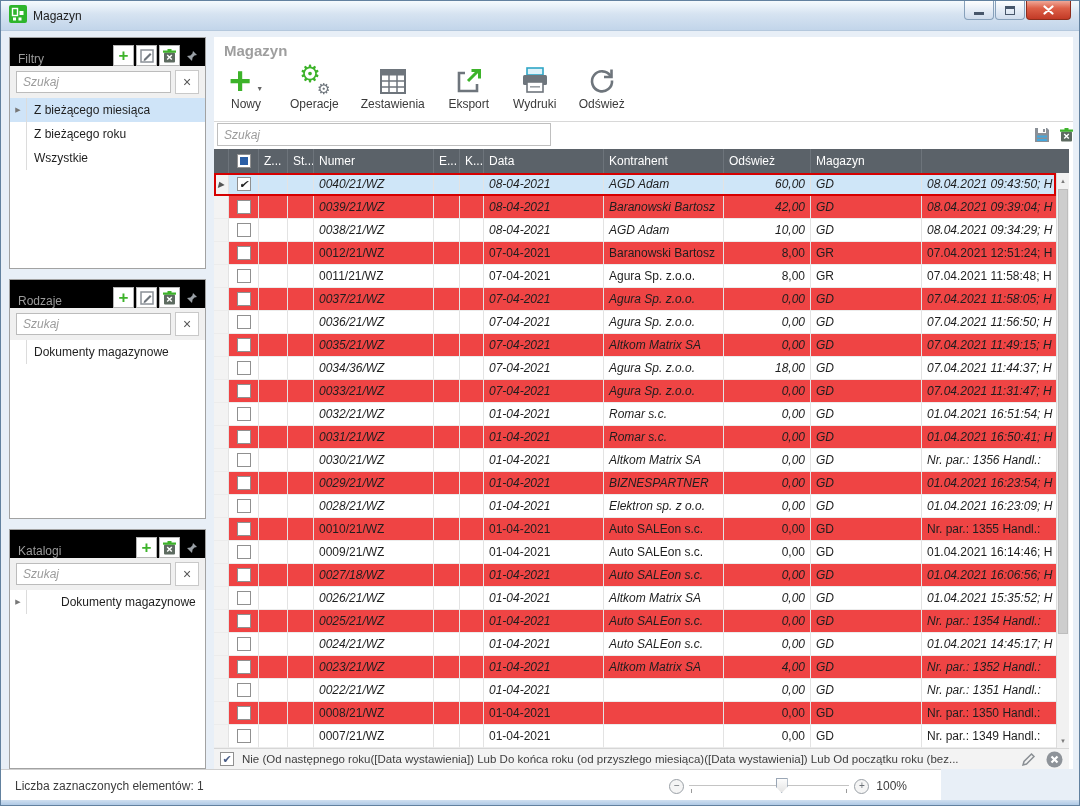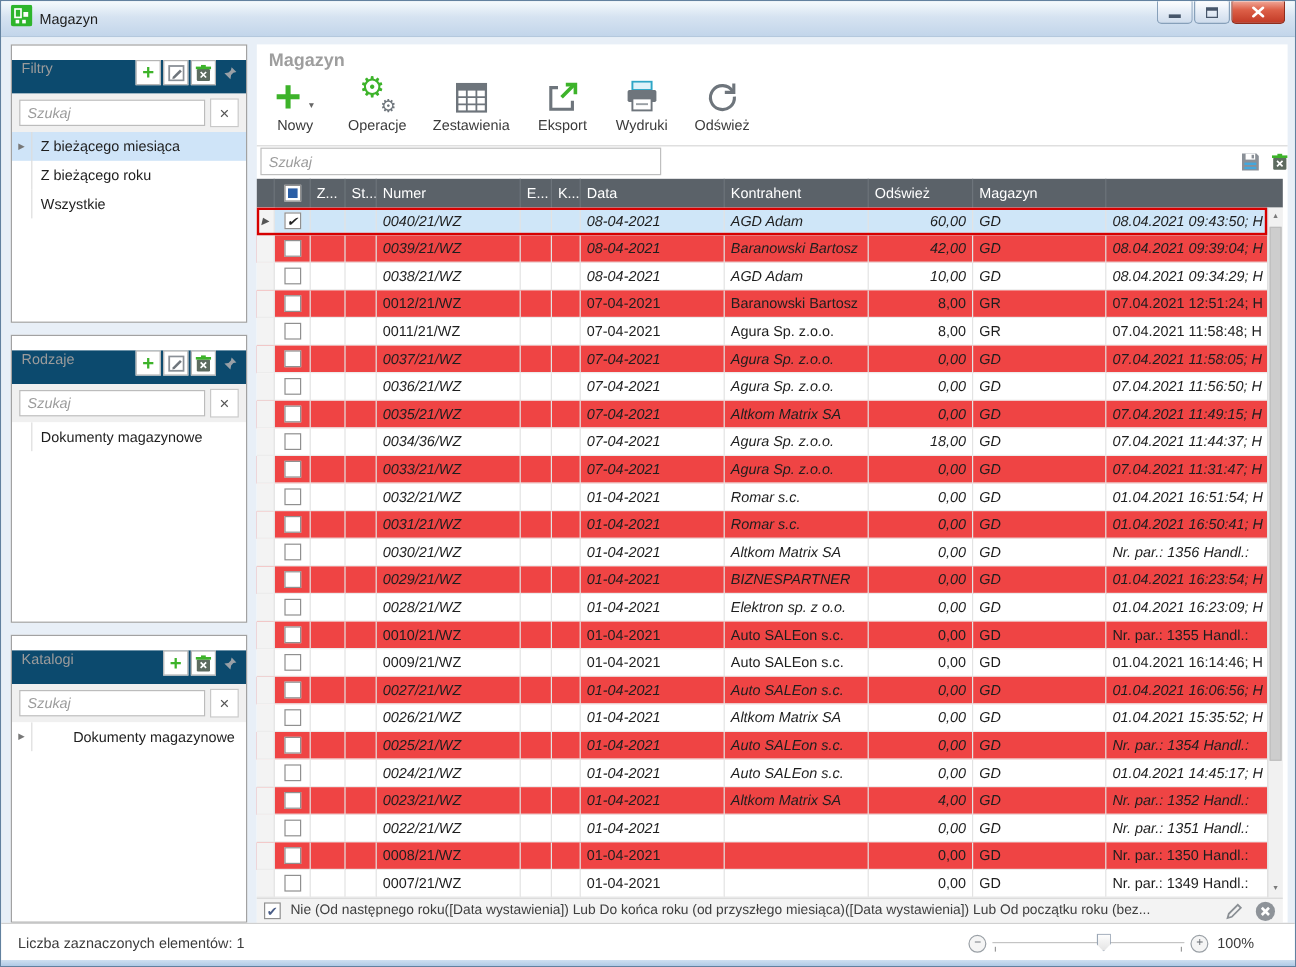--- a/index.html
+++ b/index.html
@@ -10,21 +10,21 @@
 .titlebar .title{font-size:12px;color:#1d1d1d;margin-left:6px;}
 .win-controls{position:absolute;right:8px;top:0;display:flex;}
 .wbtn{height:19px;border:1px solid #87a0ba;border-top:none;border-radius:0 0 4px 4px;display:flex;align-items:center;justify-content:center;margin-left:1px;background:linear-gradient(#fefefe,#e7eef7 45%,#cfdcec);cursor:default;}
 .wbtn.min,.wbtn.max{width:30px;}
 .wbtn.close{width:45px;background:linear-gradient(#f0a797,#dd6048 40%,#c23a26);border-color:#8e2d1c;}
 .min-glyph{width:10px;height:3px;background:#47566a;margin-top:7px;}
 .max-glyph{width:10px;height:9px;border:1px solid #47566a;border-top-width:3px;}
 
 .body{position:absolute;left:0;top:30px;width:1078px;height:738px;background:#e8eff7;}
 .panel{position:absolute;left:8px;width:197px;background:#fff;border:1px solid #a2a2a2;overflow:hidden;}
-.p-head{height:28px;background:#0c4a6e;display:flex;align-items:flex-start;padding:0 4px 0 8px;margin-top:12px;}
+.p-head{height:28px;background:#000000;display:flex;align-items:flex-end;padding:0 4px 0 8px;}
 .p-title{font-size:12px;color:#9b9b9b;flex:1;}
 .ibtn{width:21px;height:21px;background:#fff;border:1px solid #b5b5b5;display:flex;align-items:center;justify-content:center;margin-left:2px;cursor:default;}
 .plus{color:#3db32a;font-size:17px;font-weight:bold;line-height:1;}
 .pinbtn{width:18px;height:21px;display:flex;align-items:center;justify-content:center;margin-left:3px;}
 .p-search{height:32px;background:#f0f0f0;display:flex;align-items:center;padding:0 6px;gap:4px;}
 .p-search input{flex:1;height:22px;border:1px solid #bcbcbc;font-size:12px;padding:0 6px;color:#333;min-width:0;}
 input::placeholder{font-style:italic;color:#9c9c9c;}
 .xbtn{width:24px;height:24px;background:#fff;border:1px solid #c9c9c9;display:flex;align-items:center;justify-content:center;font-size:14px;color:#555;cursor:default;}
 .p-list{background:#fff;}
 .side-item{height:24px;display:flex;align-items:stretch;font-size:12px;color:#1e1e1e;}
@@ -73,21 +73,21 @@
 .rowarr{font-size:8px;color:#555;}
 .vscroll{position:absolute;left:842px;top:136px;width:13px;height:575px;background:#f1f1f1;border-left:1px solid #dcdcdc;}
 .sarrow{height:15px;display:flex;align-items:center;justify-content:center;font-size:6px;color:#7a7a7a;}
 .sarrow.down{position:absolute;bottom:0;left:0;right:0;}
 .sthumb{position:absolute;left:1px;top:16px;width:10px;height:445px;background:#cdcdcd;border:1px solid #bdbdbd;}
 .filterbar{position:absolute;left:0;top:711px;width:855px;height:21px;background:#f3f3f3;border-top:1px solid #d6d6d6;display:flex;align-items:center;padding:0 6px;gap:8px;}
 .filterbar .ftext{font-size:11.5px;color:#3e3e3e;flex:1;overflow:hidden;white-space:nowrap;}
 .fcheck{color:#4a5d87;}
 .ficon{display:flex;align-items:center;justify-content:center;width:18px;height:18px;cursor:default;}
 
-.statusbar{position:absolute;left:0;top:768px;width:1078px;height:31px;background:#fff;border-top:1px solid #d0d0d0;}
+.statusbar{position:absolute;left:0;top:768px;width:940px;height:31px;background:#fff;border-top:1px solid #d0d0d0;}
 .status-text{position:absolute;left:14px;top:9px;font-size:12px;color:#3c3c3c;}
 .zoomctl{position:absolute;right:34px;top:8px;display:flex;align-items:center;gap:5px;}
 .zbtn{width:15px;height:15px;border-radius:50%;border:1px solid #9aa0a6;background:#f5f5f5;display:flex;align-items:center;justify-content:center;font-size:10px;color:#6a6f75;line-height:1;cursor:default;}
 .ztrack{position:relative;width:160px;height:16px;}
 .zline{position:absolute;left:0;right:0;top:7px;height:1px;background:#c4c4c4;}
 .ztick{position:absolute;top:11px;width:1px;height:4px;background:#9a9a9a;}
 .zthumb{position:absolute;left:54%;top:0;width:12px;height:15px;background:linear-gradient(#fdfdfd,#e4e4e4);border:1px solid #9aa6b5;clip-path:polygon(0 0,100% 0,100% 58%,50% 100%,0 58%);}
 .zlabel{font-size:12px;color:#3c3c3c;margin-left:2px;}
 .bottomstrip{position:absolute;left:0;top:799px;width:1078px;height:5px;background:linear-gradient(#cfdff0,#b0cae6);}
 </style>
@@ -624,21 +624,21 @@
             <div class="c w-mag">GD</div>
             <div class="c w-opis">01.04.2021 16:14:46; H</div>
           </div>
           <div class="trow alt it">
             <div class="c w-ind"></div>
             <div class="c w-cb">
               <span class="cb"></span>
             </div>
             <div class="c w-z"></div>
             <div class="c w-st"></div>
-            <div class="c w-numer">0027/21/WZ</div>
+            <div class="c w-numer">0027/18/WZ</div>
             <div class="c w-e"></div>
             <div class="c w-k"></div>
             <div class="c w-data">01-04-2021</div>
             <div class="c w-kontr">Auto SALEon s.c.</div>
             <div class="c w-wart num">0,00</div>
             <div class="c w-mag">GD</div>
             <div class="c w-opis">01.04.2021 16:06:56; H</div>
           </div>
           <div class="trow it">
             <div class="c w-ind"></div>

